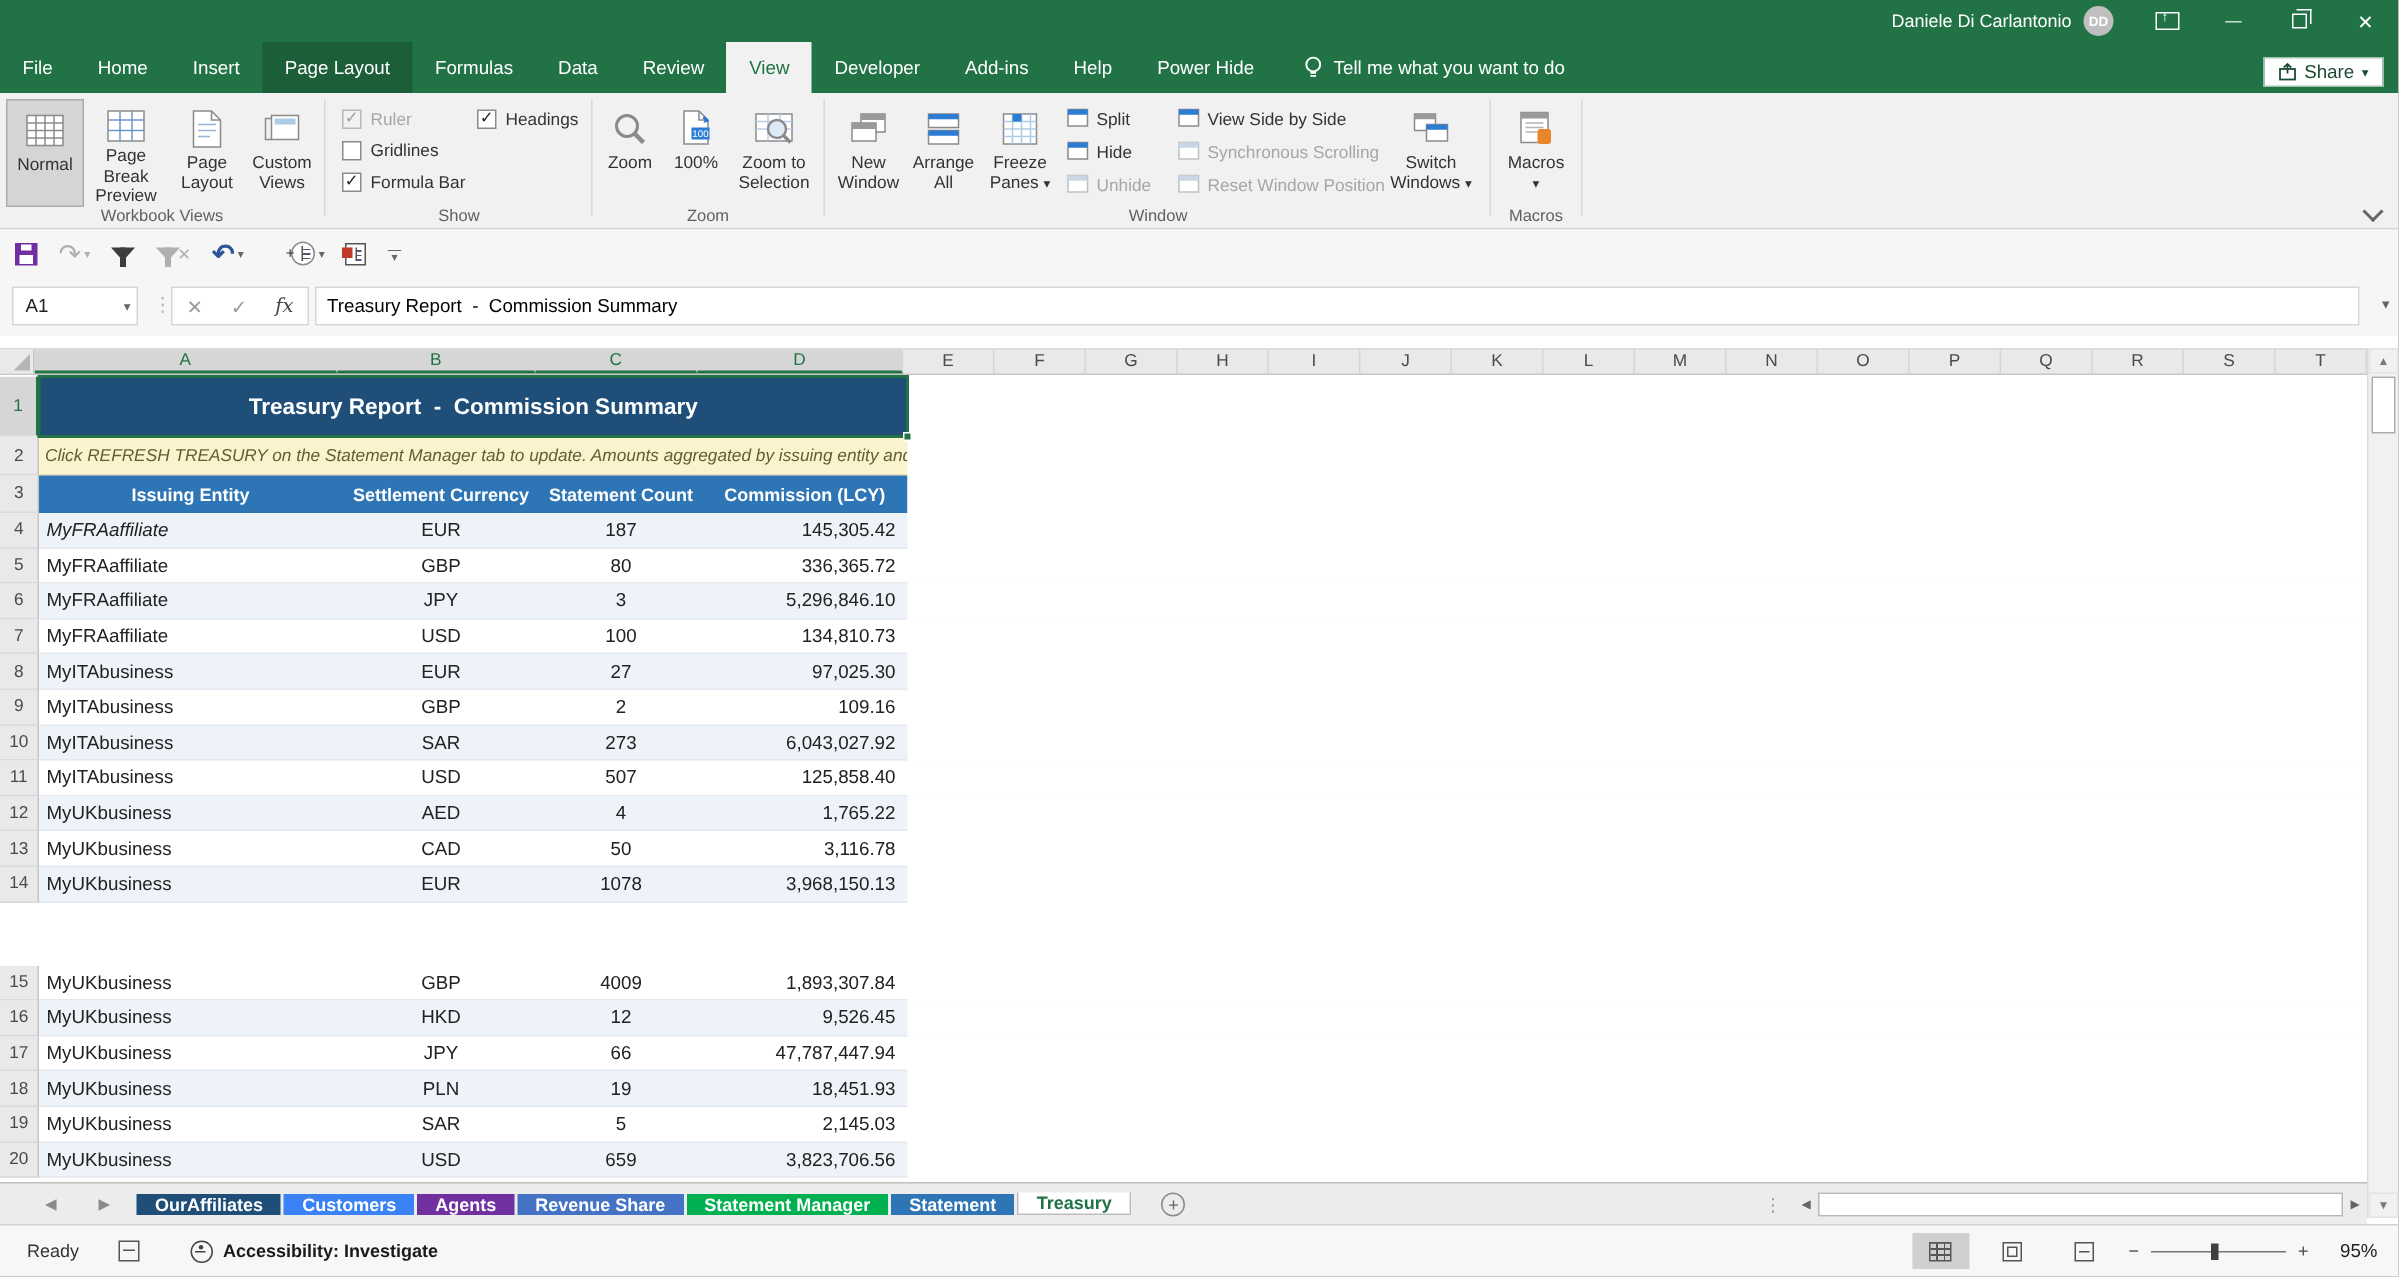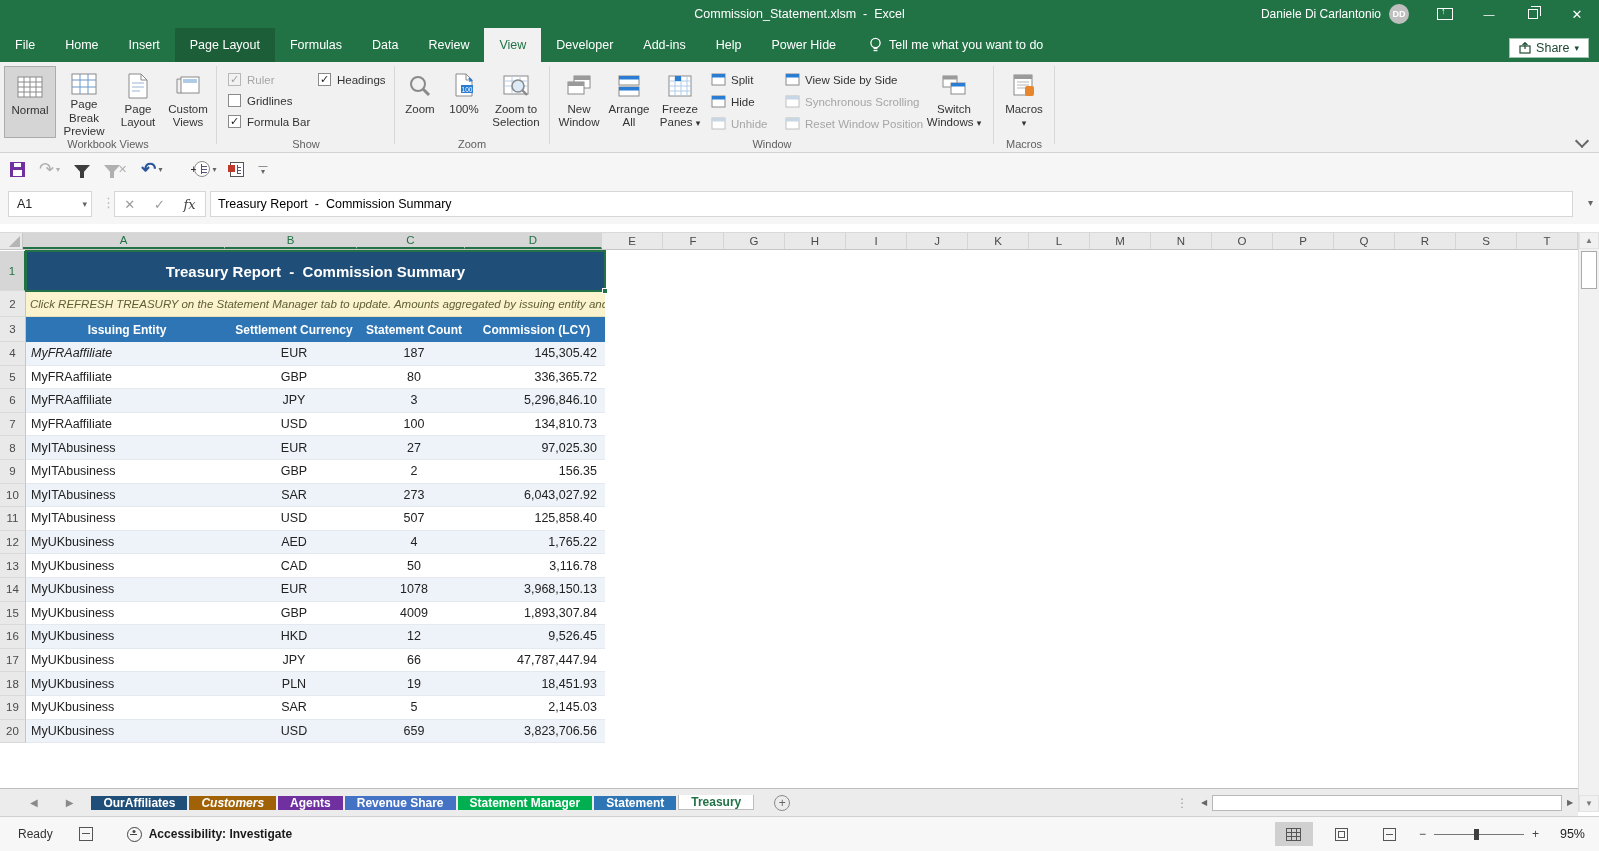--- a/index.html
+++ b/index.html
@@ -145,21 +145,20 @@
     <i style="width:90px;height:90px;right:30px;top:-20px;"></i>
     <i style="width:50px;height:50px;right:120px;top:10px;border-width:8px;"></i>
     <b style="right:220px;top:0;width:10px;height:62px;"></b>
     <b style="right:238px;top:0;width:5px;height:62px;"></b>
     <b style="right:250px;top:0;width:3px;height:62px;"></b>
     <b style="right:180px;top:0;width:6px;height:62px;"></b>
     <i style="width:36px;height:36px;right:8px;top:30px;border-width:6px;"></i>
   </div>
 
   <div class="titlebar">
-    <div class="tb-title">Commission_Statement.xlsm  -  Excel</div>
     <div class="tb-right">
       <span class="tb-user">Daniele Di Carlantonio</span>
       <span class="avatar">DD</span>
       <span class="winbtn">
           <span class="ribbondisp"></span>
         </span>
       <span class="winbtn" style="font-size:11px;">—</span>
       <span class="winbtn">
           <span class="restore"></span>
         </span>
@@ -549,21 +548,21 @@
         <div class="cell cb" style="width: 132px; flex: 0 0 132px;">EUR</div>
         <div class="cell cc" style="width: 108px; flex: 0 0 108px;">27</div>
         <div class="cell cd" style="width: 137px; flex: 0 0 137px;">97,025.30</div>
         <div class="fillr"></div>
       </div>
       <div class="row drow" style="height: 23.6px;">
         <div class="rh">9</div>
         <div class="cell ca" style="width: 202px; flex: 0 0 202px;">MyITAbusiness</div>
         <div class="cell cb" style="width: 132px; flex: 0 0 132px;">GBP</div>
         <div class="cell cc" style="width: 108px; flex: 0 0 108px;">2</div>
-        <div class="cell cd" style="width: 137px; flex: 0 0 137px;">156.35</div>
+        <div class="cell cd" style="width: 137px; flex: 0 0 137px;">109.16</div>
         <div class="fillr"></div>
       </div>
       <div class="row drow band" style="height: 23.6px;">
         <div class="rh">10</div>
         <div class="cell ca" style="width: 202px; flex: 0 0 202px;">MyITAbusiness</div>
         <div class="cell cb" style="width: 132px; flex: 0 0 132px;">SAR</div>
         <div class="cell cc" style="width: 108px; flex: 0 0 108px;">273</div>
         <div class="cell cd" style="width: 137px; flex: 0 0 137px;">6,043,027.92</div>
         <div class="fillr"></div>
       </div>
@@ -592,21 +591,21 @@
         <div class="fillr"></div>
       </div>
       <div class="row drow band" style="height: 23.6px;">
         <div class="rh">14</div>
         <div class="cell ca" style="width: 202px; flex: 0 0 202px;">MyUKbusiness</div>
         <div class="cell cb" style="width: 132px; flex: 0 0 132px;">EUR</div>
         <div class="cell cc" style="width: 108px; flex: 0 0 108px;">1078</div>
         <div class="cell cd" style="width: 137px; flex: 0 0 137px;">3,968,150.13</div>
         <div class="fillr"></div>
       </div>
-      <div class="row drow" style="height: 23.6px;">
+      <div class="row drow" style="height: 23.6px; margin-top: 42px;">
         <div class="rh">15</div>
         <div class="cell ca" style="width: 202px; flex: 0 0 202px;">MyUKbusiness</div>
         <div class="cell cb" style="width: 132px; flex: 0 0 132px;">GBP</div>
         <div class="cell cc" style="width: 108px; flex: 0 0 108px;">4009</div>
         <div class="cell cd" style="width: 137px; flex: 0 0 137px;">1,893,307.84</div>
         <div class="fillr"></div>
       </div>
       <div class="row drow band" style="height: 23.6px;">
         <div class="rh">16</div>
         <div class="cell ca" style="width: 202px; flex: 0 0 202px;">MyUKbusiness</div>
@@ -658,21 +657,21 @@
     <span class="arr" style="bottom:0;">▼</span>
   </div>
 
   <div class="tabstrip">
     <span class="tnav">
       <span>◀</span>
       <span>▶</span>
     </span>
     <span id="sheettabs" style="display:flex;align-items:center;">
         <span class="stab" style="background: rgb(31, 78, 121);">OurAffiliates</span>
-        <span class="stab" style="background: #a16207; font-style: italic;">Customers</span>
+        <span class="stab" style="background: #3b82f6;">Customers</span>
         <span class="stab" style="background: rgb(112, 48, 160);">Agents</span>
         <span class="stab" style="background: rgb(68, 114, 196);">Revenue Share</span>
         <span class="stab" style="background: rgb(0, 176, 80);">Statement Manager</span>
         <span class="stab" style="background: rgb(46, 117, 182);">Statement</span>
         <span class="stab active">Treasury</span>
       </span>
     <span class="plus">+</span>
     <span class="tdots">⋮</span>
     <span class="hsb">
       <span class="harr">◀</span>

